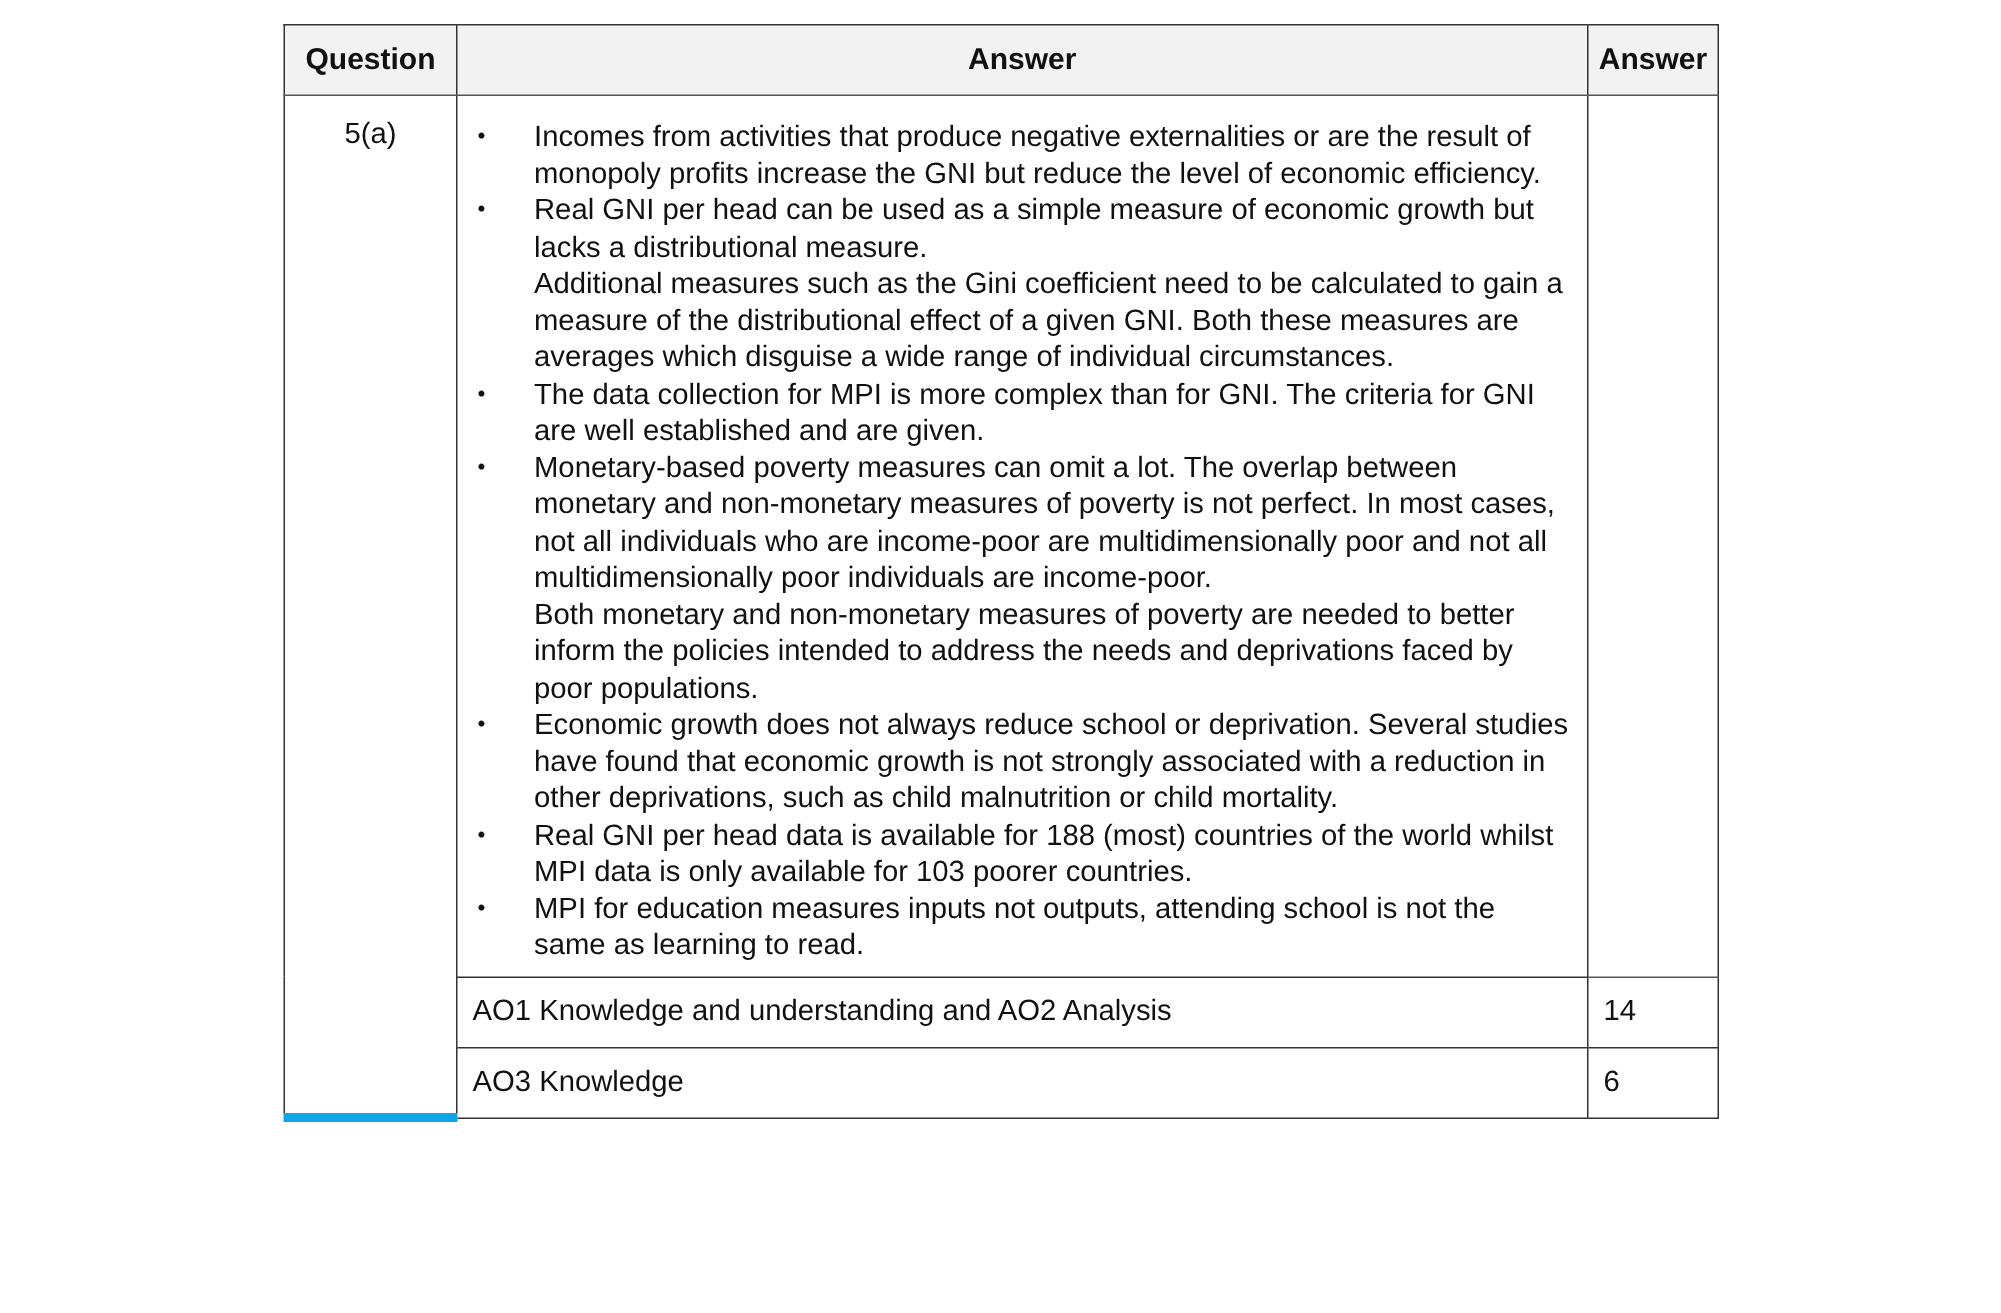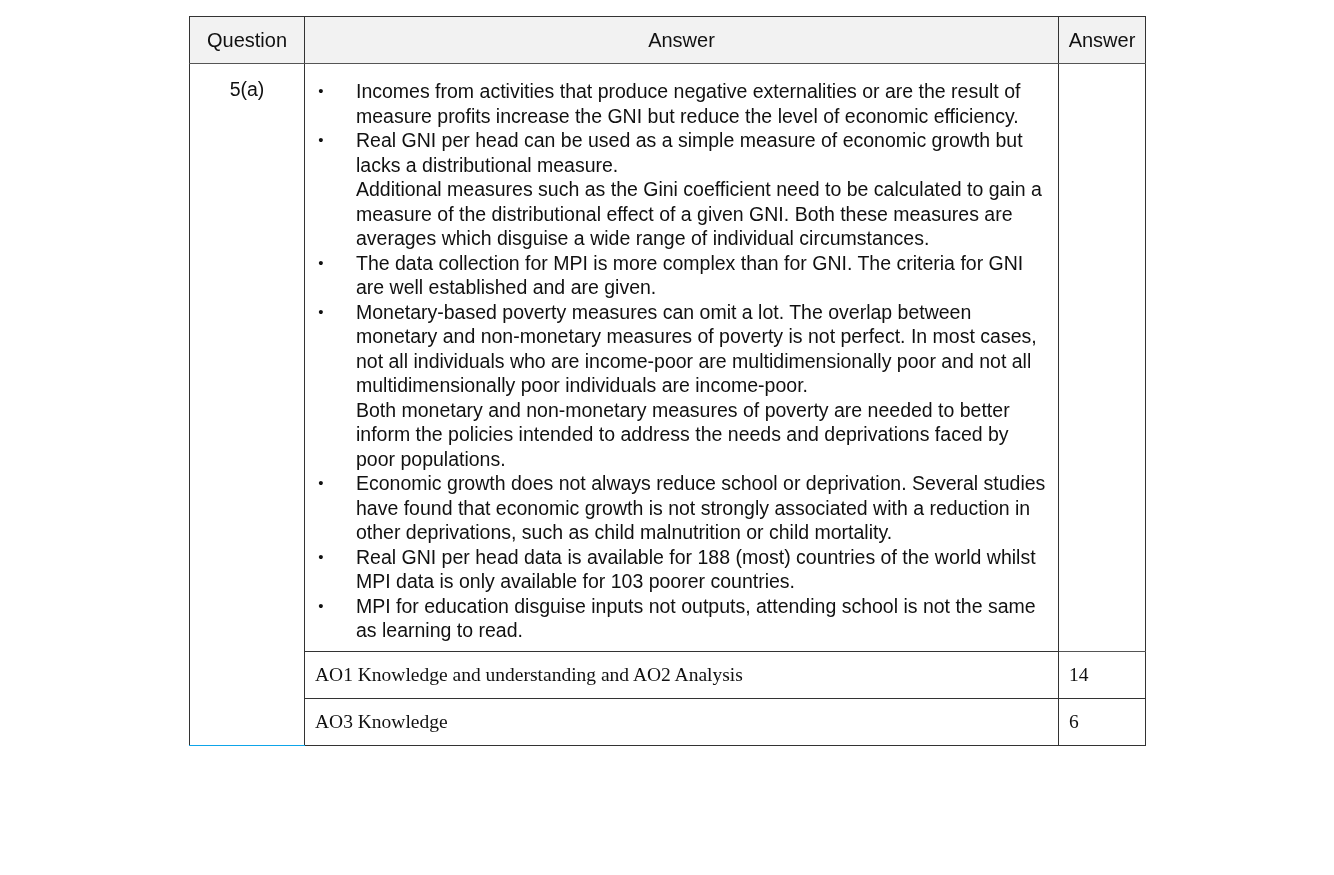--- a/index.html
+++ b/index.html
@@ -22,39 +22,39 @@
       width: 956px;
       border-collapse: collapse;
       table-layout: fixed;
     }
     .ms-table col.c-q { width: 115px; }
     .ms-table col.c-a { width: 754px; }
     .ms-table col.c-m { width: 87px; }
 
     .ms-table th {
       background: #f2f2f2;
-      font-weight: normal;
+      font-weight: bold;
       font-size: 20px;
       height: 46px;
       padding: 0;
       border: 1px solid #333333;
       border-bottom: 1.5px solid #555555;
       text-align: center;
       vertical-align: middle;
     }
     .ms-table td {
       border: 1px solid #333333;
       padding: 0;
       font-size: 19.5px;
       vertical-align: top;
     }
     td.q-cell {
       text-align: center;
       padding-top: 14px;
-      border-bottom: 1px solid #0ea5e9;
+      border-bottom: 6px solid #0ea5e9;
     }
     td.answer-cell {
       padding: 15px 10px 8px 10px;
     }
     ul.points {
       list-style: none;
       margin: 0;
       padding: 0;
     }
     ul.points li {
@@ -80,21 +80,20 @@
     }
     td.ao-mark {
       padding-left: 10px;
       vertical-align: middle;
     }
     td.marks-empty {
       border-bottom: 1px solid #555555;
     }
     tr.ao-row td {
       border-top: 1.5px solid #555555;
-      font-family: Liberation Serif, serif;
     }
   </style>
 </head>
 <body>
 
 <table class="ms-table">
   <colgroup>
     <col class="c-q">
     <col class="c-a">
     <col class="c-m">
@@ -106,21 +105,21 @@
       <th>Answer</th>
     </tr>
   </thead>
   <tbody>
     <tr>
       <td class="q-cell" rowspan="3">5(a)</td>
       <td class="answer-cell">
         <ul class="points" id="points-list">
             <li>
               <span class="bullet">•</span>
-              <span class="para">Incomes from activities that produce negative externalities or are the result of measure profits increase the GNI but reduce the level of economic efficiency.</span>
+              <span class="para">Incomes from activities that produce negative externalities or are the result of monopoly profits increase the GNI but reduce the level of economic efficiency.</span>
             </li>
             <li>
               <span class="bullet">•</span>
               <span class="para">Real GNI per head can be used as a simple measure of economic growth but lacks a distributional measure.</span>
               <span class="para">Additional measures such as the Gini coefficient need to be calculated to gain a measure of the distributional effect of a given GNI. Both these measures are averages which disguise a wide range of individual circumstances.</span>
             </li>
             <li>
               <span class="bullet">•</span>
               <span class="para">The data collection for MPI is more complex than for GNI. The criteria for GNI are well established and are given.</span>
             </li>
@@ -132,21 +131,21 @@
             <li>
               <span class="bullet">•</span>
               <span class="para">Economic growth does not always reduce school or deprivation. Several studies have found that economic growth is not strongly associated with a reduction in other deprivations, such as child malnutrition or child mortality.</span>
             </li>
             <li>
               <span class="bullet">•</span>
               <span class="para">Real GNI per head data is available for 188 (most) countries of the world whilst MPI data is only available for 103 poorer countries.</span>
             </li>
             <li>
               <span class="bullet">•</span>
-              <span class="para">MPI for education disguise inputs not outputs, attending school is not the same as learning to read.</span>
+              <span class="para">MPI for education measures inputs not outputs, attending school is not the same as learning to read.</span>
             </li>
           </ul>
       </td>
       <td class="marks-empty"></td>
     </tr>
     <tr class="ao-row">
       <td class="ao-label">AO1 Knowledge and understanding and AO2 Analysis</td>
       <td class="ao-mark">14</td>
     </tr>
     <tr class="ao-row">

